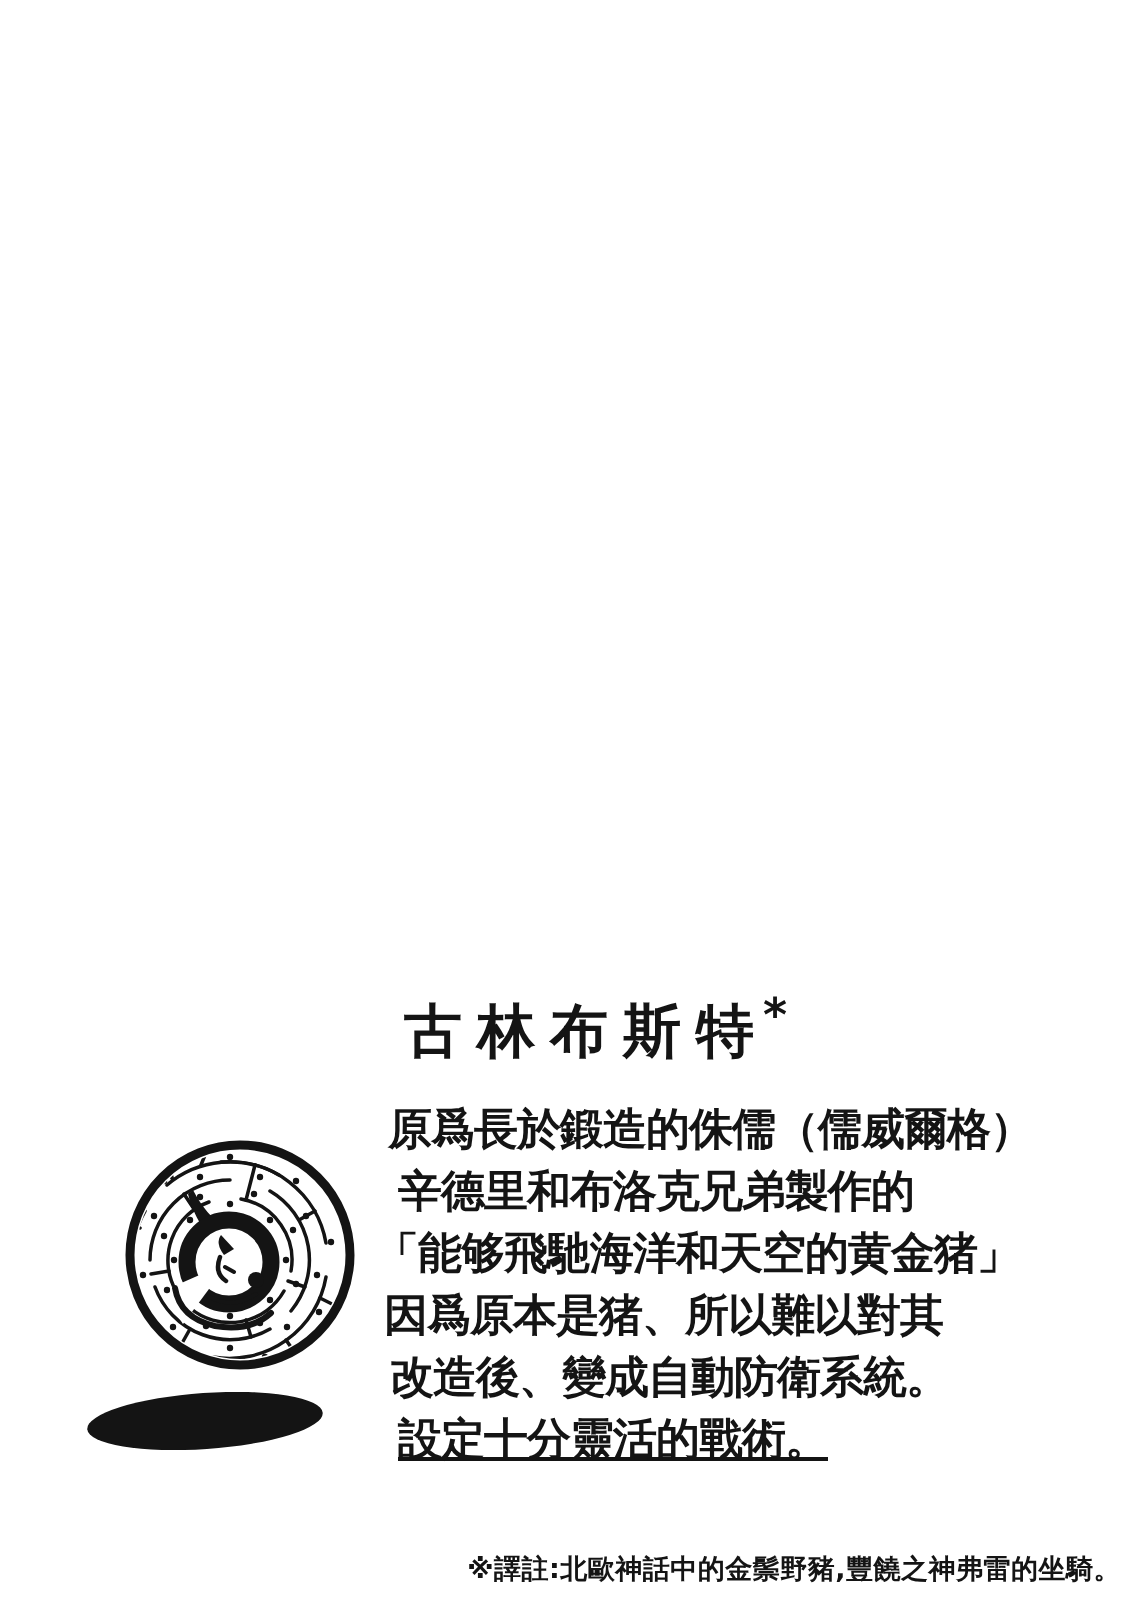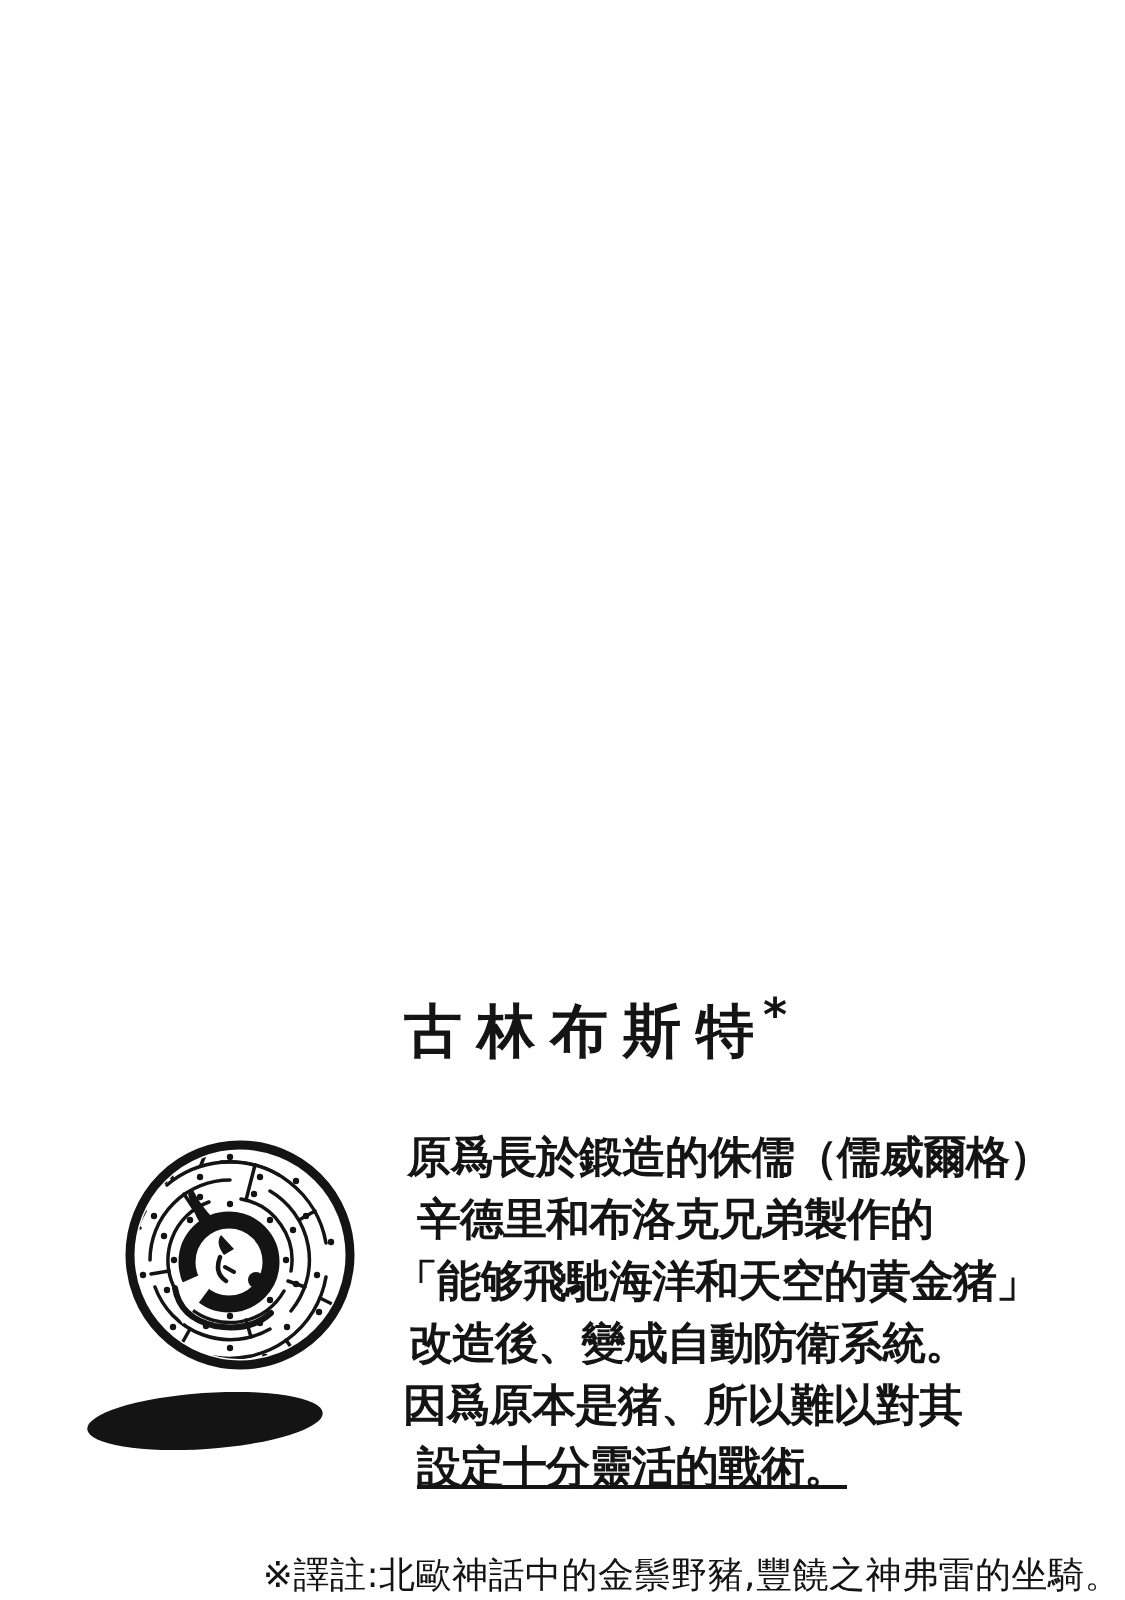--- a/index.html
+++ b/index.html
@@ -30,45 +30,44 @@
     font-size: 46px;
     font-weight: 900;
     position: relative;
     top: -20px;
     margin-left: -6px;
     letter-spacing: 0;
   }
   
   .desc {
     position: absolute;
-    left: 394px; top: 1098px;
+    left: 375px; top: 1098px;
     width: 680px;
-    margin-top: 28px;
   }
   .desc .line {
     font-size: 44px;
     font-weight: 700;
     letter-spacing: -1px;
     line-height: 62px;
     height: 62px;
     white-space: nowrap;
   }
   .desc .l1 { padding-left: 13px; }
   .desc .l2 { padding-left: 23px; }
   .desc .l3 { padding-left: 0px;  }
   .desc .l4 { padding-left: 1px;  }
   .desc .l5 { padding-left: 15px; }
   .desc .l6 { padding-left: 9px;  }
   .desc .l7 { padding-left: 23px; text-decoration: underline; }
   
   .footnote {
     position: absolute;
     right: 4px; top: 1551px;
-    font-size: 36px;
-    font-weight: 400;
+    font-size: 27px;
+    font-weight: 700;
     letter-spacing: 0.5px;
     white-space: nowrap;
   }
   
   .illustration {
     position: absolute;
     left: 80px; top: 1128px;
     width: 280px; height: 335px;
   }
 </style>
@@ -78,22 +77,22 @@
 <div class="page">
 
   <div class="title">
     <span>古林布斯特</span><span class="asterisk">*</span>
   </div>
 
   <div class="desc">
     <div class="line l1">原爲長於鍛造的侏儒（儒威爾格）</div>
     <div class="line l2">辛德里和布洛克兄弟製作的</div>
     <div class="line l3">「能够飛馳海洋和天空的黄金猪」</div>
+    <div class="line l6">因爲原本是猪、所以難以對其</div>
     <div class="line l5">改造後、變成自動防衛系統。</div>
-    <div class="line l6">因爲原本是猪、所以難以對其</div>
     <div class="line l7">設定十分靈活的戰術。</div>
   </div>
 
   <div class="footnote">※譯註:北歐神話中的金鬃野豬,豐饒之神弗雷的坐騎。</div>
 
   <svg class="illustration" viewBox="0 0 280 335" aria-hidden="true">
     <defs>
       <clipPath id="ballClip">
           <circle cx="160" cy="127" r="104"></circle>
         </clipPath>

